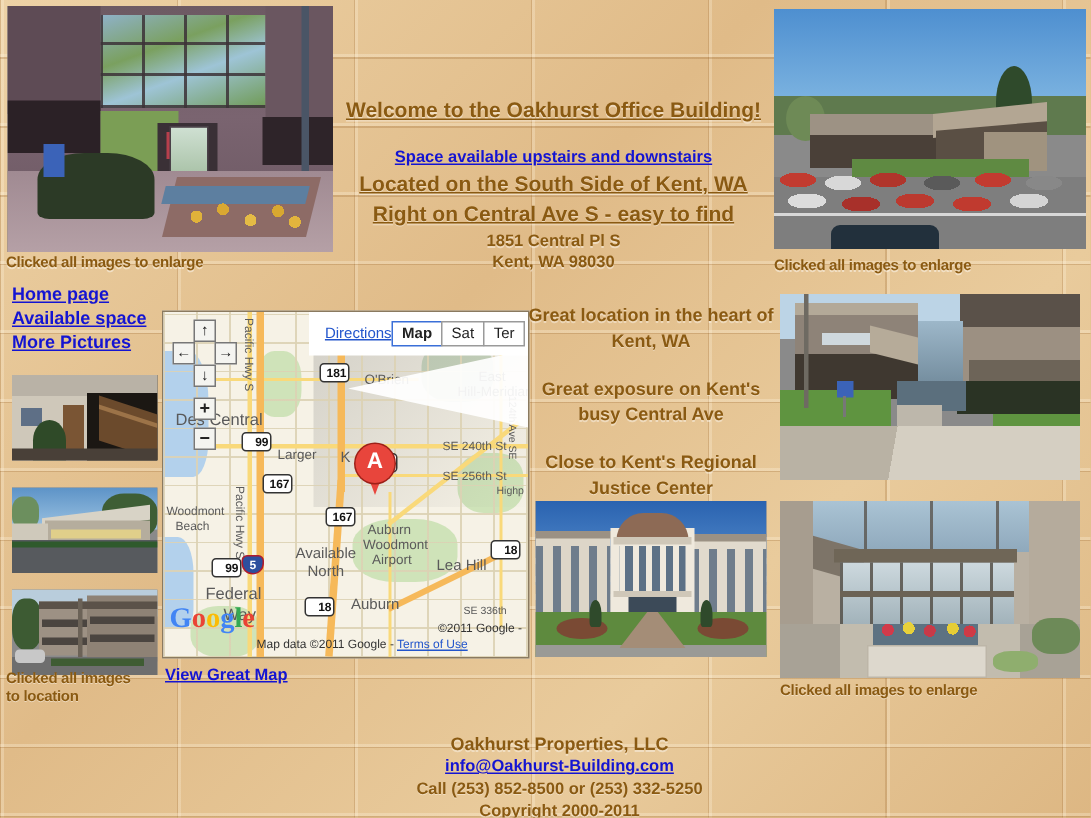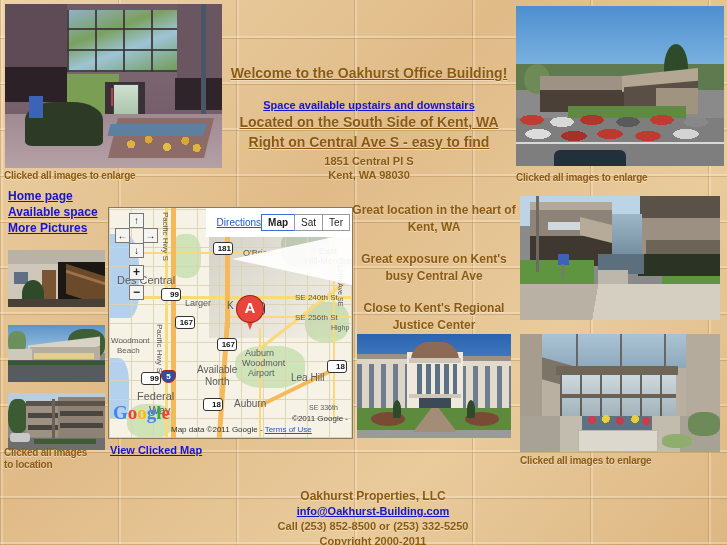--- a/index.html
+++ b/index.html
@@ -444,21 +444,21 @@
       <span>G</span><span>o</span><span>o</span><span>g</span><span>l</span><span>e</span>
     </div>
 
     <div id="map-attrib">
       <span>Map data ©2011 Google -</span>
       <a href="#">Terms of Use</a>
     </div>
     <div id="map-attrib2">©2011 Google -</div>
   </div>
 
-  <a href="#" id="view-larger">View Clicked Map</a>
+  <a href="#" id="view-larger">View Great Map</a>
 
   <div id="info-col">
     <p>Great location in the heart of Kent, WA</p>
     <p>Great exposure on Kent's busy Central Ave</p>
     <p>Close to Kent's Regional Justice Center</p>
   </div>
 
   <div class="photo" style="left:357px; top:334px; width:154px; height:104px;">
     <div class="sky" style="height:56px;background:linear-gradient(180deg,#2a63b0 0%,#5f95d2 100%);"></div>
 

